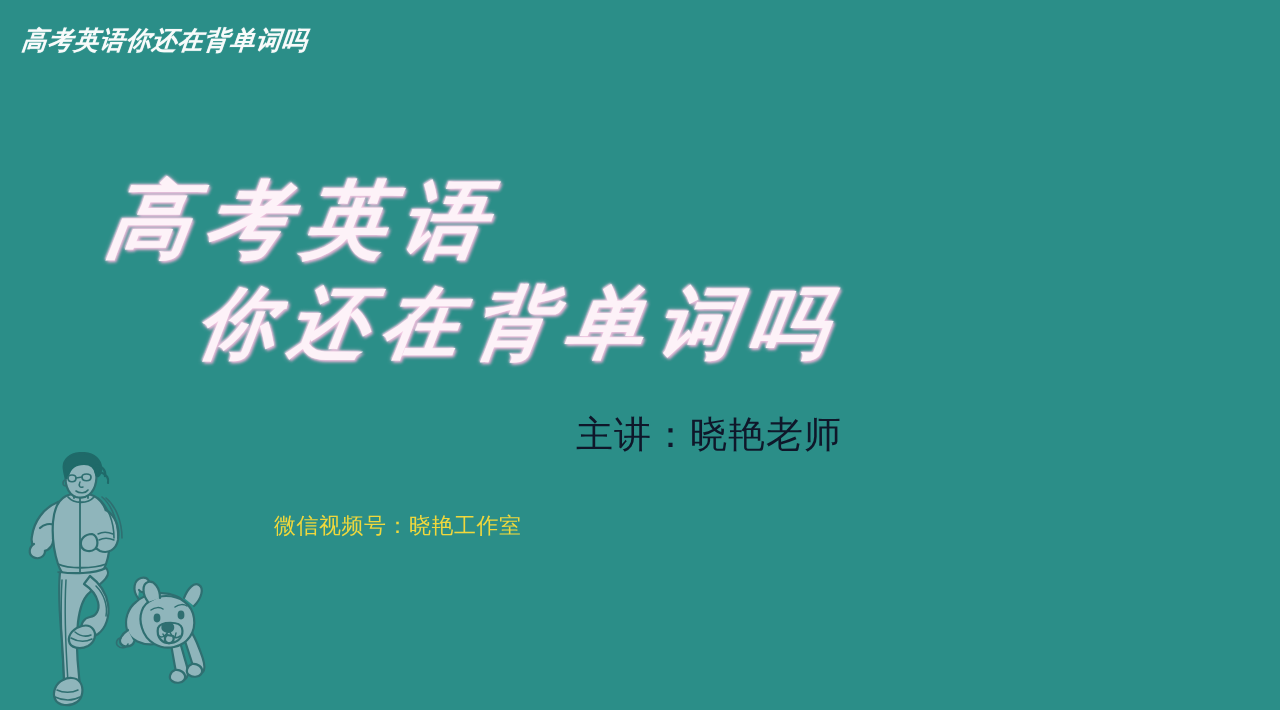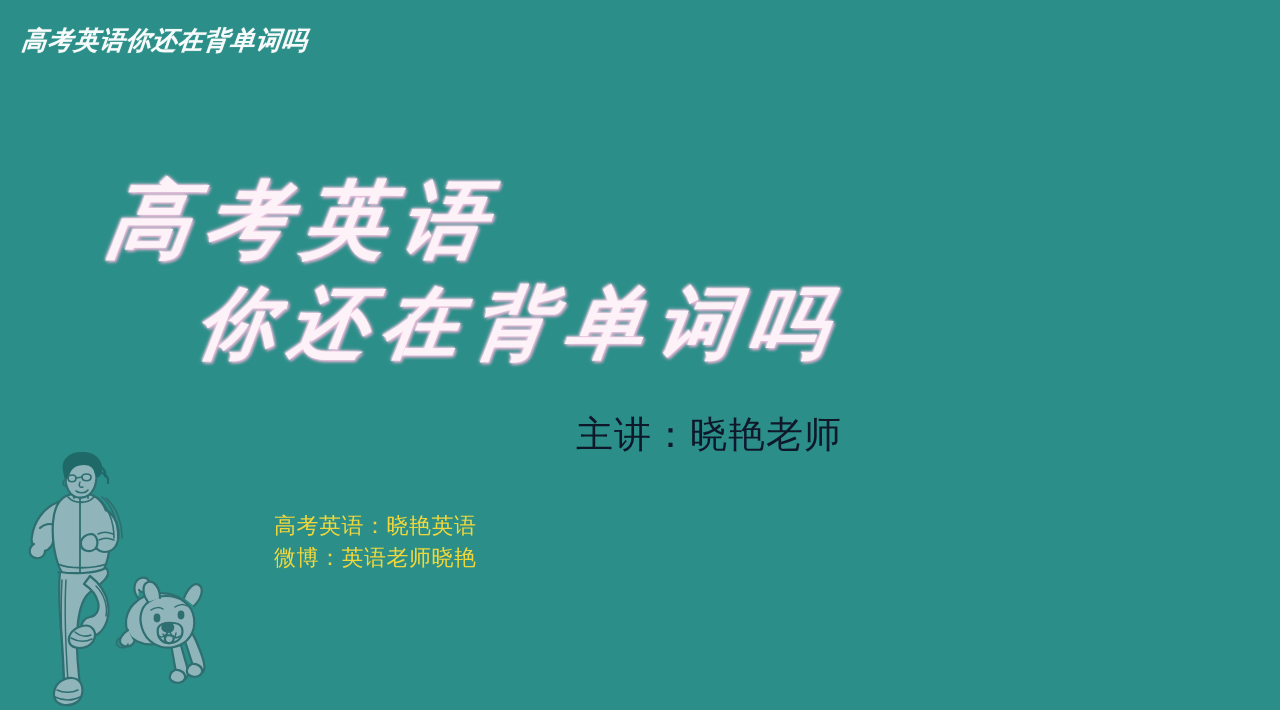--- a/index.html
+++ b/index.html
@@ -113,22 +113,21 @@
   <div id="watermark">高考英语你还在背单词吗</div>
 
   <div id="title-block">
     <div class="title-line" id="title-line-1">高考英语</div>
     <div class="title-line" id="title-line-2">你还在背单词吗</div>
   </div>
 
   <div id="presenter">主讲：晓艳老师</div>
 
   <div id="contact-block">
-    <div class="contact-line">高考英语：晓艳英语</div>
-    <div class="contact-line">微博：英语老师晓艳</div>
+    <div class="contact-line">微信视频号：晓艳工作室</div>
   </div>
 
   <div id="illustration">
     <svg width="200" height="256" viewBox="0 0 200 256" xmlns="http://www.w3.org/2000/svg">
       <g fill="none" stroke="#2f6f71" stroke-width="2.2" stroke-linecap="round" stroke-linejoin="round">
 
         <path d="M40 50 C25 56 16 70 14 84 C12 94 18 100 26 99 C32 98 36 92 35 86" fill="#8fb5bb"></path>
         <path d="M22 76 C26 72 32 71 36 73"></path>
 
         <path d="M16 92 C11 95 10 102 15 105 C20 108 27 105 27 99" fill="#8fb5bb"></path>

